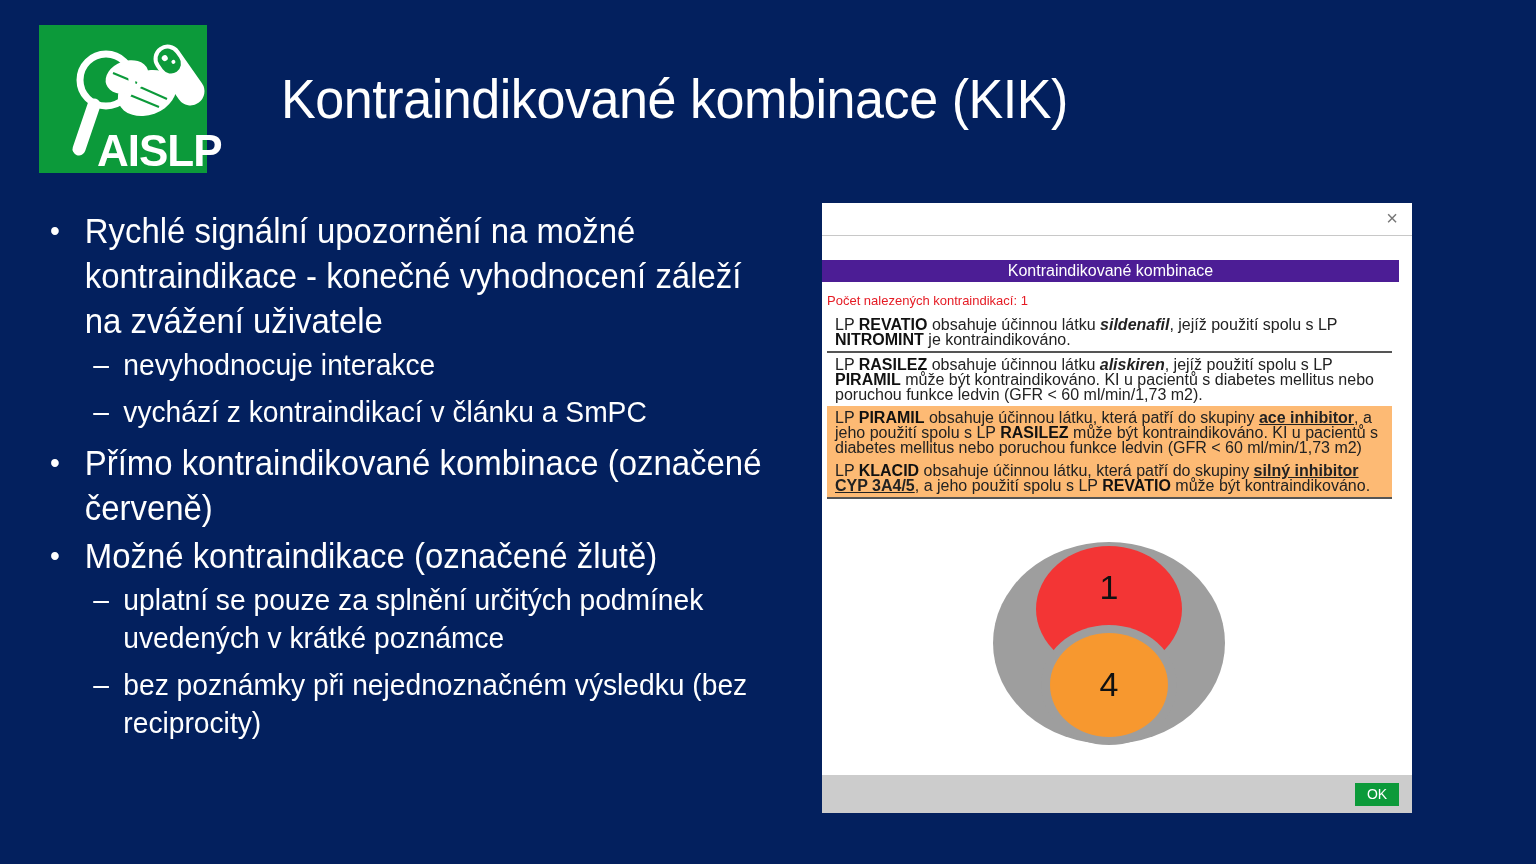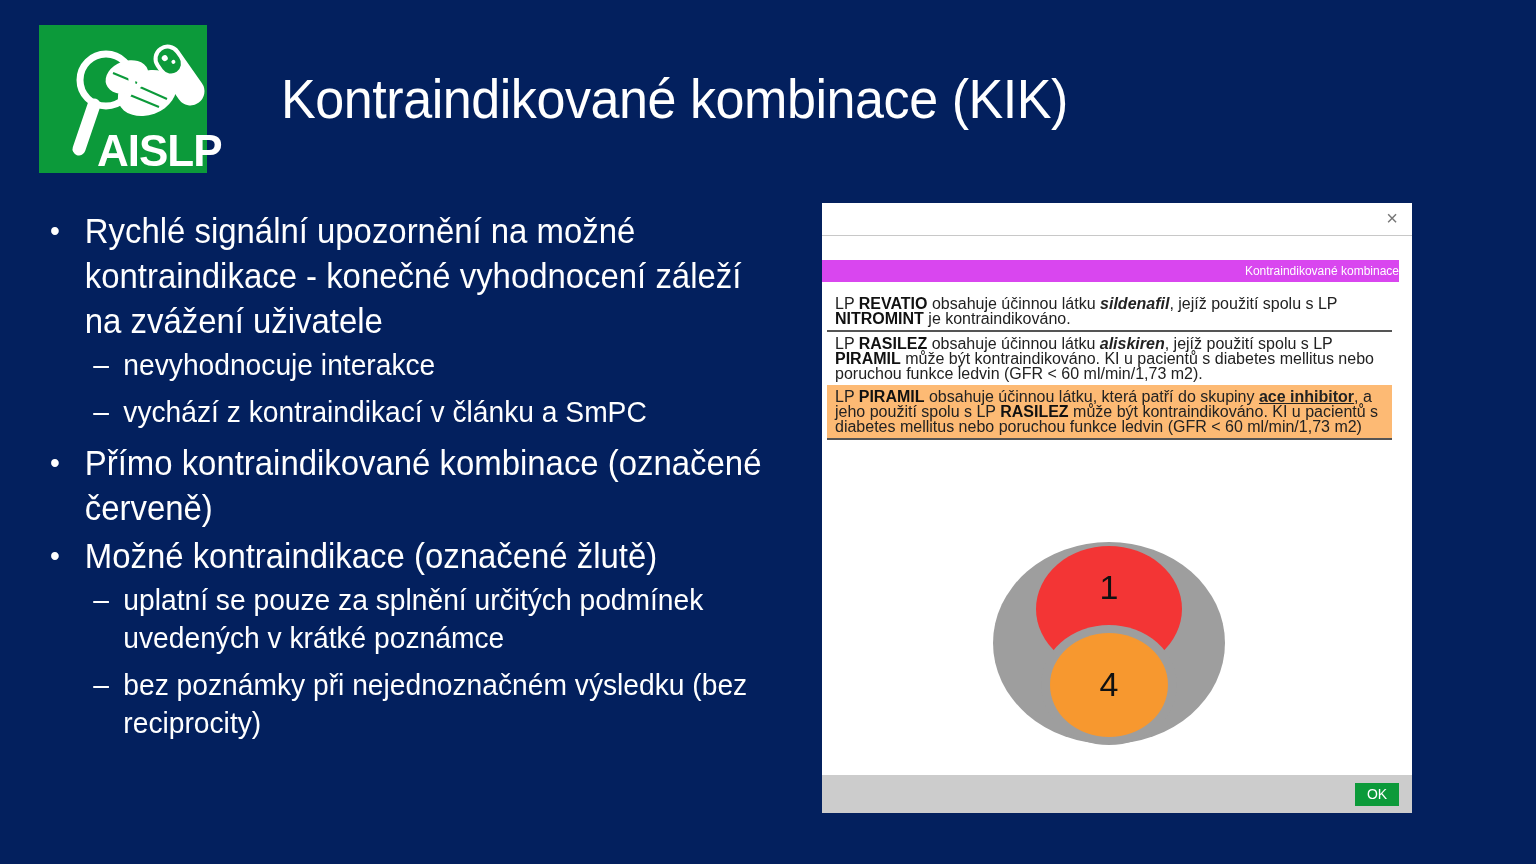--- a/index.html
+++ b/index.html
@@ -60,21 +60,21 @@
     .dlg-header {
       position: absolute; left: 0; top: 0; width: 590px; height: 33px;
       border-bottom: 1px solid #c8c8c8;
     }
     .close-btn {
       position: absolute; right: 10px; top: 4px; width: 20px; height: 22px;
       color: #777; font-size: 20px; line-height: 22px; text-align: center; cursor: pointer;
     }
     .dlg-bar {
       position: absolute; left: 0; top: 57px; width: 577px; height: 22px;
-      background: #d946ef; color: #fff; font-size: 12px; text-align: right;
+      background: #4c1d95; color: #fff; font-size: 16px; text-align: center;
       line-height: 22px;
     }
     .dlg-body { position: absolute; left: 5px; top: 89px; width: 565px; }
     .sec-title { font-size: 13px; line-height: 18px; margin-bottom: 3px; }
     .sec-title.red { color: #e51b24; }
     .sec-title.orange { color: #f5a623; margin-top: 8px; }
     .row {
       font-size: 16px; line-height: 15px; color: #222; padding: 4px 8px 4px 8px;
     }
     .row.alt { background: #fdba74; }
@@ -156,31 +156,35 @@
   </div>
 
   <div class="dialog">
     <div class="dlg-header">
       <div class="close-btn">×</div>
     </div>
 
     <div class="dlg-bar">Kontraindikované kombinace</div>
 
     <div class="dlg-body">
+      <div class="sec-title red">Počet nalezených kontraindikací: 1</div>
       <div class="row">
         <span>LP </span><b>REVATIO</b><span> obsahuje účinnou látku </span><i class="drug">sildenafil</i><span>, jejíž použití spolu s LP </span><b>NITROMINT</b><span> je kontraindikováno.</span>
       </div>
       <div class="sep"></div>
 
 
       <div class="row">
         <span>LP </span><b>RASILEZ</b><span> obsahuje účinnou látku </span><i class="drug">aliskiren</i><span>, jejíž použití spolu s LP </span><b>PIRAMIL</b><span> může být kontraindikováno. KI u pacientů s diabetes mellitus nebo poruchou funkce ledvin (GFR &lt; 60 ml/min/1,73 m2).</span>
       </div>
       <div class="row alt">
         <span>LP </span><b>PIRAMIL</b><span> obsahuje účinnou látku, která patří do skupiny </span><u class="grp">ace inhibitor</u><span>, a jeho použití spolu s LP </span><b>RASILEZ</b><span> může být kontraindikováno. KI u pacientů s diabetes mellitus nebo poruchou funkce ledvin (GFR &lt; 60 ml/min/1,73 m2)</span>
+      </div>
+      <div class="row alt">
+        <span>LP </span><b>KLACID</b><span> obsahuje účinnou látku, která patří do skupiny </span><u class="grp">silný inhibitor CYP 3A4/5</u><span>, a jeho použití spolu s LP </span><b>REVATIO</b><span> může být kontraindikováno.</span>
       </div>
       <div class="sep"></div>
     </div>
 
     <svg class="venn" width="236" height="206" viewBox="0 0 236 206">
       <defs>
         <clipPath id="redclip">
           <rect x="0" y="0" width="236" height="206"></rect>
         </clipPath>
       </defs>

